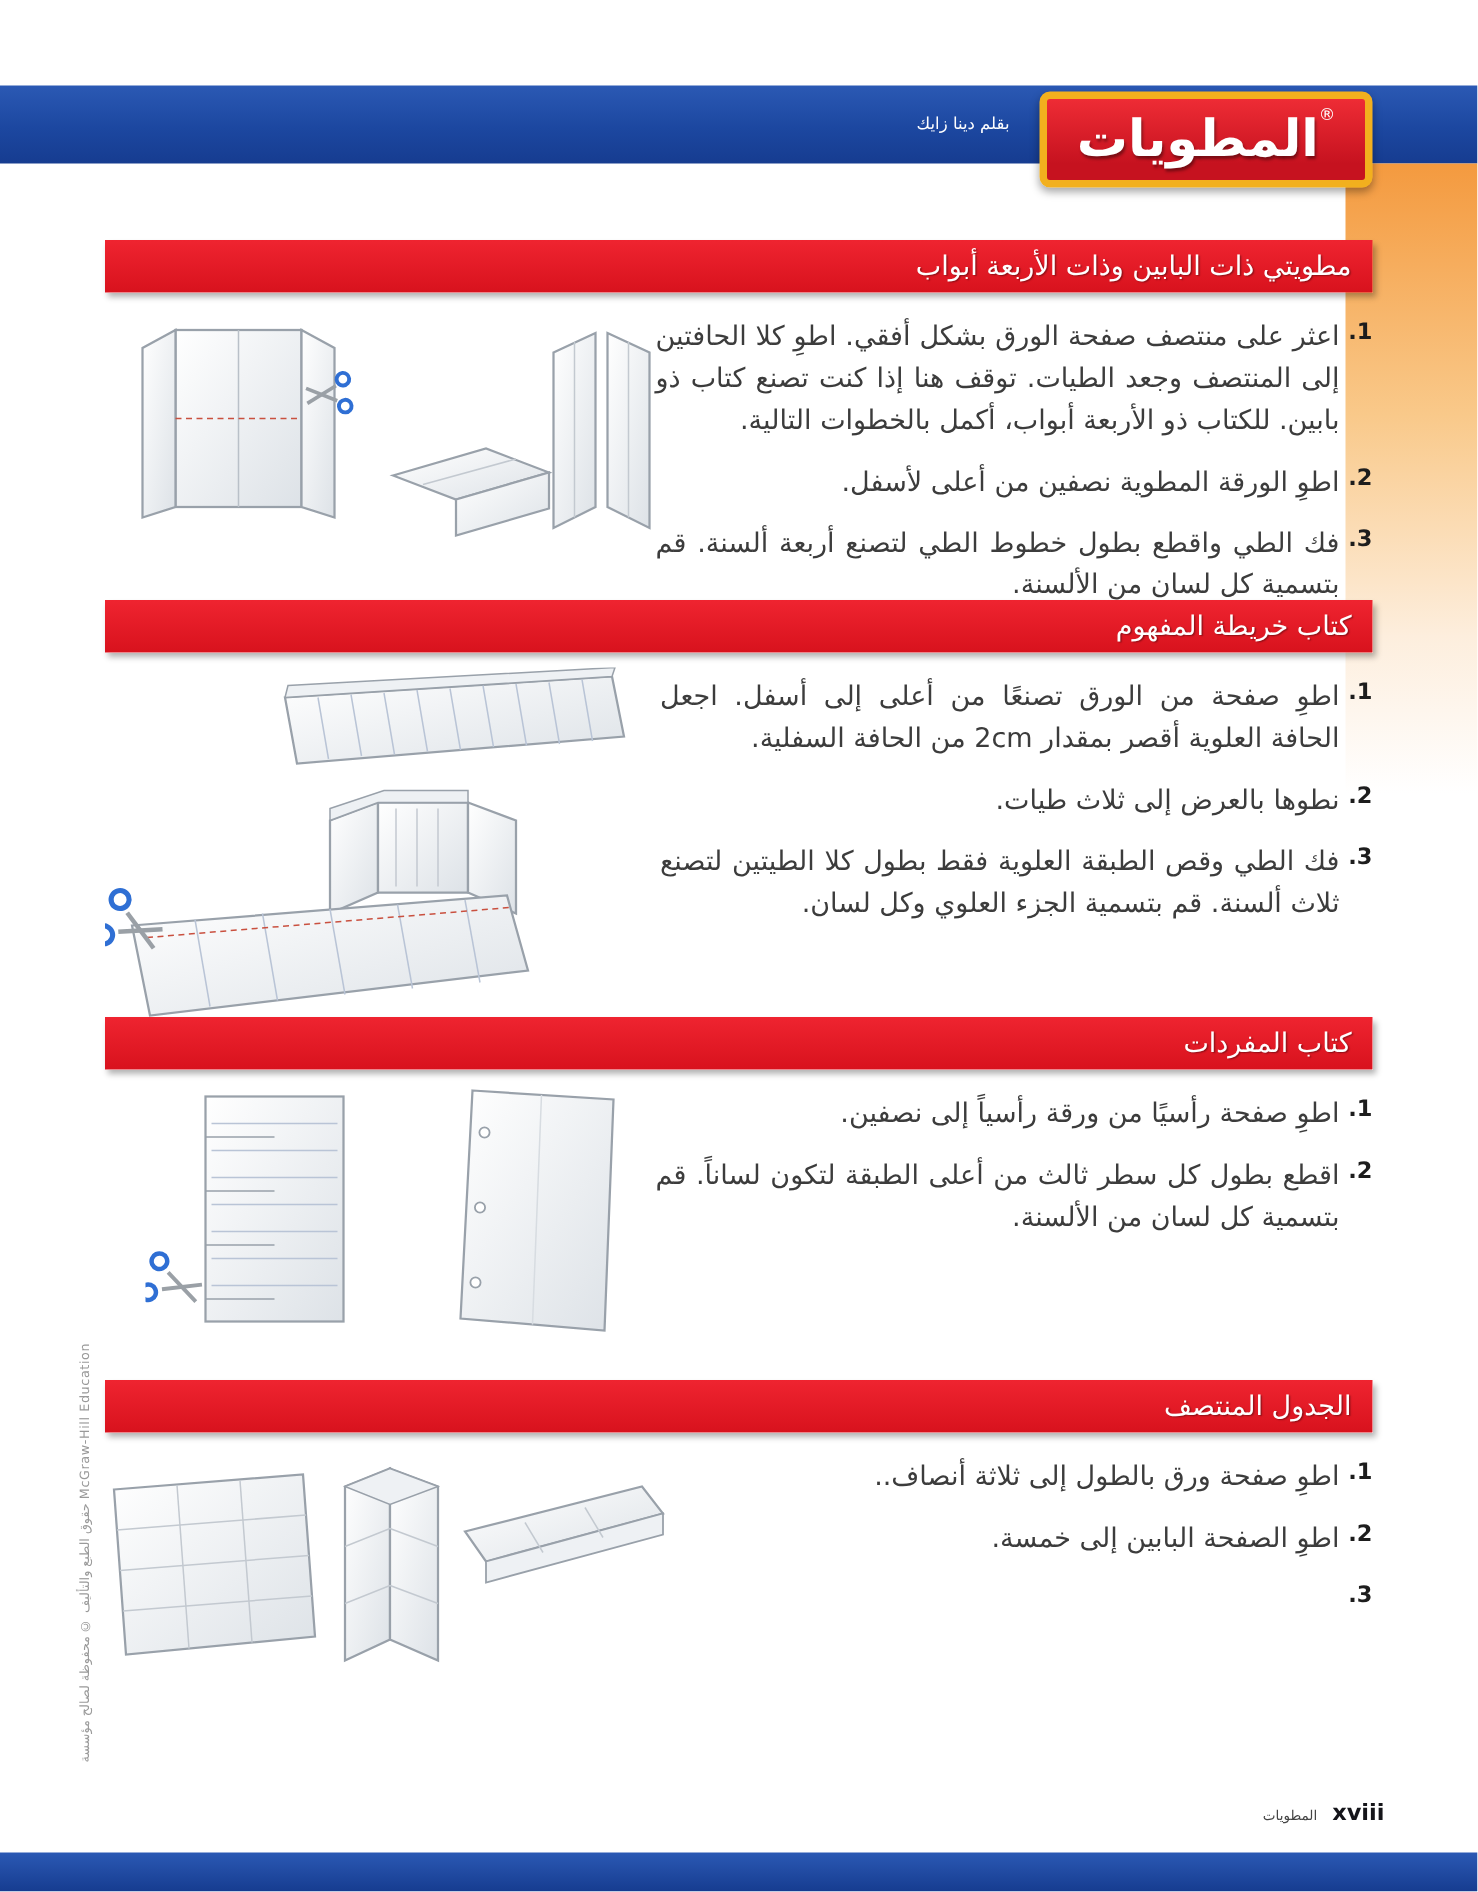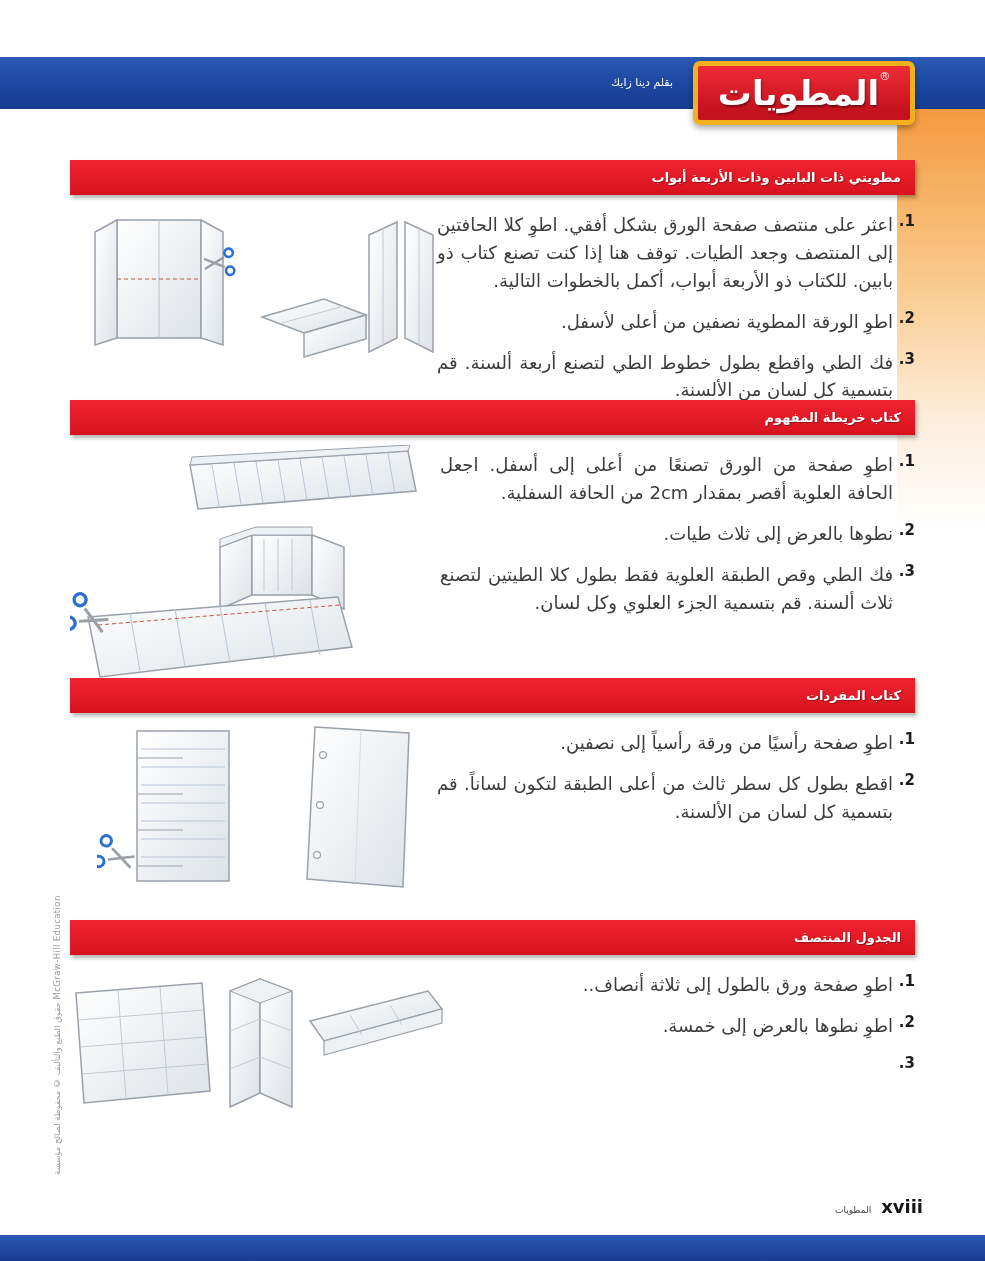--- a/index.html
+++ b/index.html
@@ -36,21 +36,21 @@
   .section-1{top:160px;}
   .section-2{top:400px;}
   .section-3{top:678px;}
   .section-4{top:920px;}
   .banner{
     height:35px;background:linear-gradient(to bottom,#ef2430,#d8121d);
     box-shadow:2px 3px 4px rgba(0,0,0,.3);
     display:flex;align-items:center;direction:rtl;padding:0 14px;
   }
   .banner-title{
-    color:#ffffff;font-weight:bold;font-size:13px;
+    color:#ffffff;font-weight:normal;font-size:18px;
     text-shadow:1px 1px 1px rgba(0,0,0,.35);
   }
   .section-body{display:flex;direction:rtl;align-items:flex-start;}
   .steps{width:478px;padding-top:16px;box-sizing:border-box;}
   .step{display:flex;direction:rtl;margin-bottom:13px;}
   .step-num{
     flex:0 0 22px;font-weight:bold;font-size:15px;color:#1d1d1d;
     padding-top:1px;
   }
   .step-text{
@@ -61,21 +61,21 @@
   
   .bottom-band{
     position:absolute;bottom:0;left:0;width:985px;height:26px;
     background:linear-gradient(to bottom,#2b59b4,#163c90);
   }
   .folio{
     position:absolute;right:62px;bottom:44px;
     display:flex;align-items:baseline;gap:10px;direction:ltr;
   }
   .folio-label{font-size:9px;color:#444;direction:rtl;}
-  .folio-num{font-size:18px;font-weight:bold;color:#15151a;}
+  .folio-num{font-size:15px;font-weight:bold;color:#15151a;}
   .side-text{
     position:absolute;left:52px;top:835px;height:340px;width:16px;
     writing-mode:vertical-rl;transform:rotate(180deg);
     font-size:8.5px;color:#9a9a9a;letter-spacing:.4px;white-space:nowrap;
   }
 </style>
 </head>
 <body>
 
 <div class="top-band"></div>
@@ -289,21 +289,21 @@
     <span class="banner-title">الجدول المنتصف</span>
   </div>
   <div class="section-body">
     <div class="steps">
       <div class="step">
         <span class="step-num">1.</span>
         <span class="step-text">اطوِ صفحة ورق بالطول إلى ثلاثة أنصاف..</span>
       </div>
       <div class="step">
         <span class="step-num">2.</span>
-        <span class="step-text">اطوِ نطوها بالعرض إلى خمسة.</span>
+        <span class="step-text">اطوِ الصفحة البابين إلى خمسة.</span>
       </div>
       <div class="step">
         <span class="step-num">3.</span>
       </div>
     </div>
     <div class="illustration">
       <svg width="380" height="160" viewBox="0 0 380 160">
         <defs>
           <linearGradient id="pg4" x1="0" y1="0" x2="1" y2="1">
             <stop offset="0" stop-color="#ffffff"></stop>

